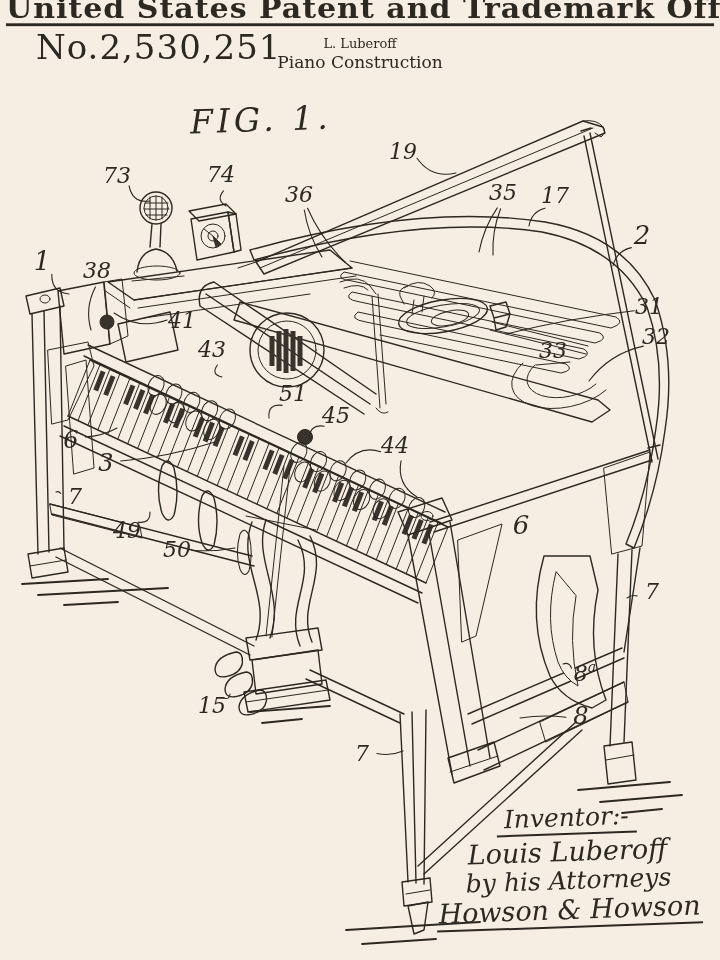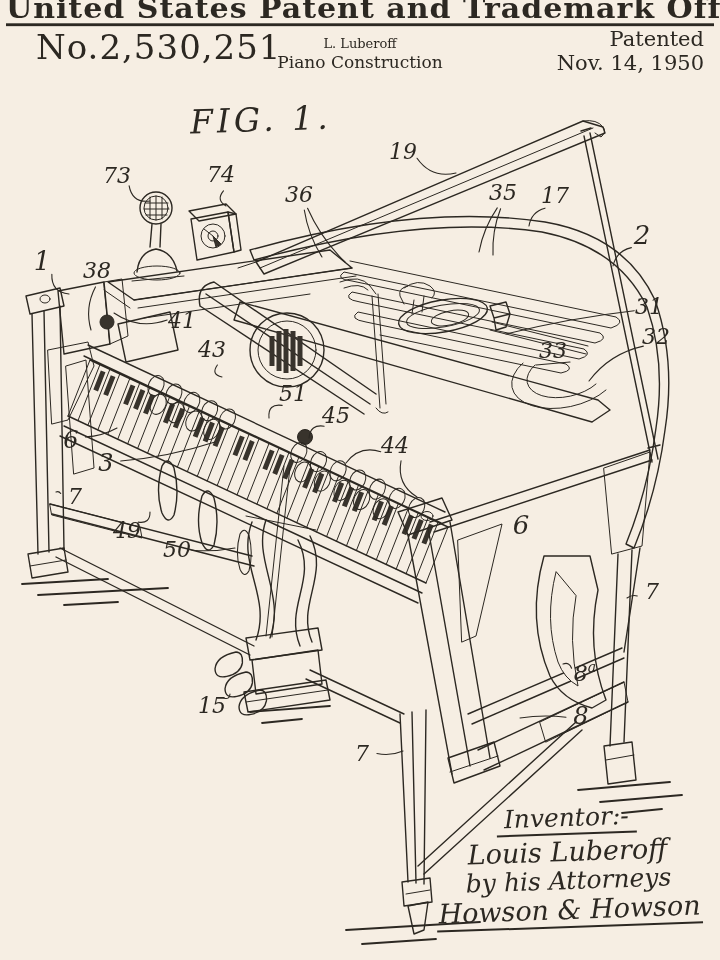--- a/index.html
+++ b/index.html
@@ -299,24 +299,20 @@
       </g>
   </svg>
 
   <div class="hdr">
     <div class="hdr-title">United States Patent and Trademark Office</div>
     <div class="pat-no">No.2,530,251</div>
     <div class="hdr-center">
       <div class="hdr-author">L. Luberoff</div>
       <div class="hdr-doctitle">Piano Construction</div>
     </div>
-    <div class="hdr-right">
-      <div>Patented</div>
-      <div>Nov. 14, 1950</div>
-    </div>
   </div>
 
   <div class="fig-label">FIG. 1.</div>
 
   <div class="sig">
     <div><span class="sig-1">Inventor:-</span></div>
     <div class="sig-2">Louis Luberoff</div>
     <div class="sig-3">by his Attorneys</div>
     <div><span class="sig-4">Howson &amp; Howson</span></div>
   </div>

